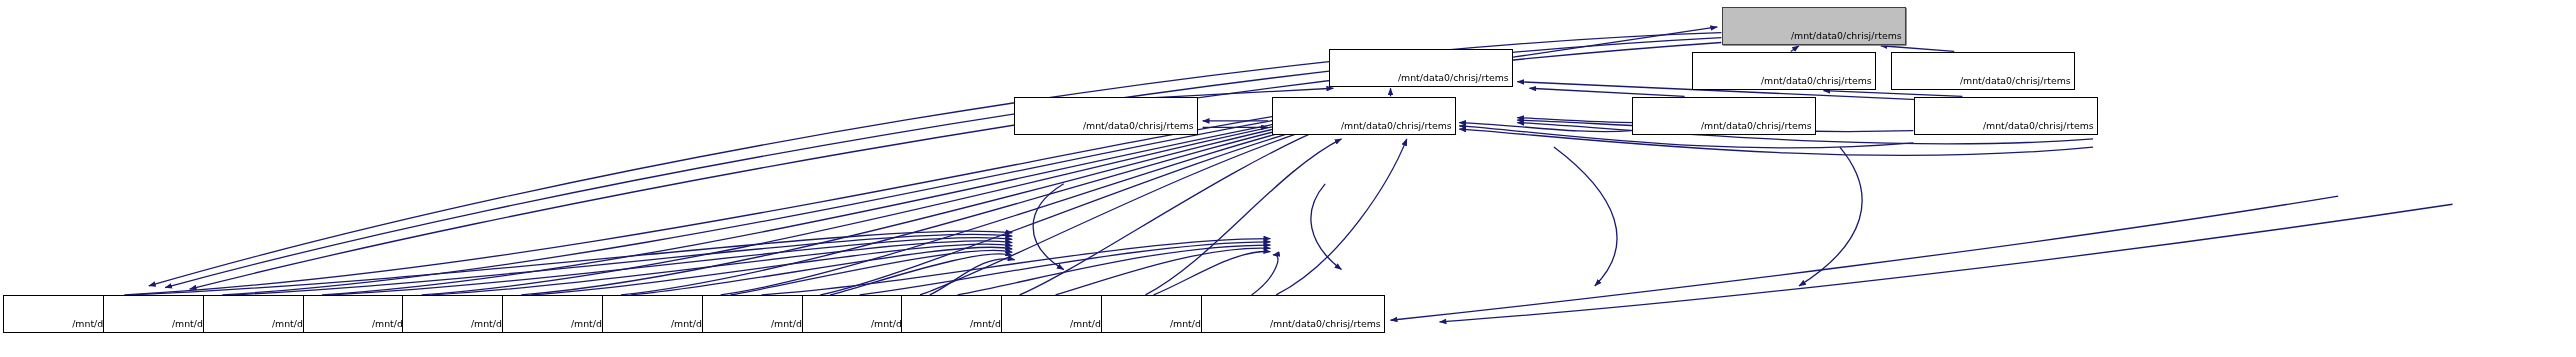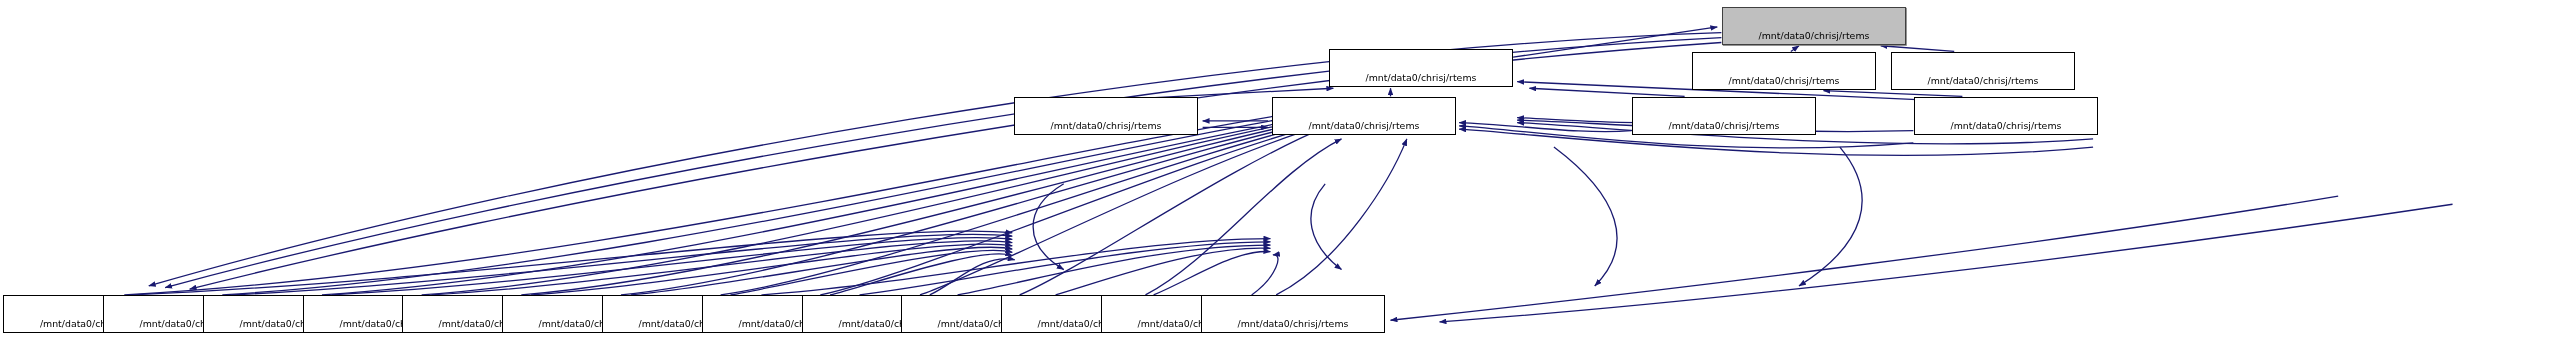--- a/index.html
+++ b/index.html
@@ -25,21 +25,21 @@
     white-space:pre;
     overflow:hidden;
     z-index:5;
   }
   .node.current{
     background:#bfbfbf;
     border:0.8px solid #404040;
     box-shadow:0.8px 0.8px 0 #7a7a7a;
   }
   .node .l{display:block;}
-  .node .l1,.node .l2,.node .l3{text-align:center;}
+  .node .l1,.node .l2,.node .l3{text-align:right;}
 </style>
 </head>
 <body>
 
 <div id="canvas">
 
   <svg id="edges" viewBox="0 0 3149 437" xmlns="http://www.w3.org/2000/svg">
     <defs>
       <marker id="ah" markerWidth="9" markerHeight="7" refX="8.5" refY="3.5" orient="auto" markerUnits="userSpaceOnUse">
         <polygon points="0,0 9,3.5 0,7" fill="#191970"></polygon>

